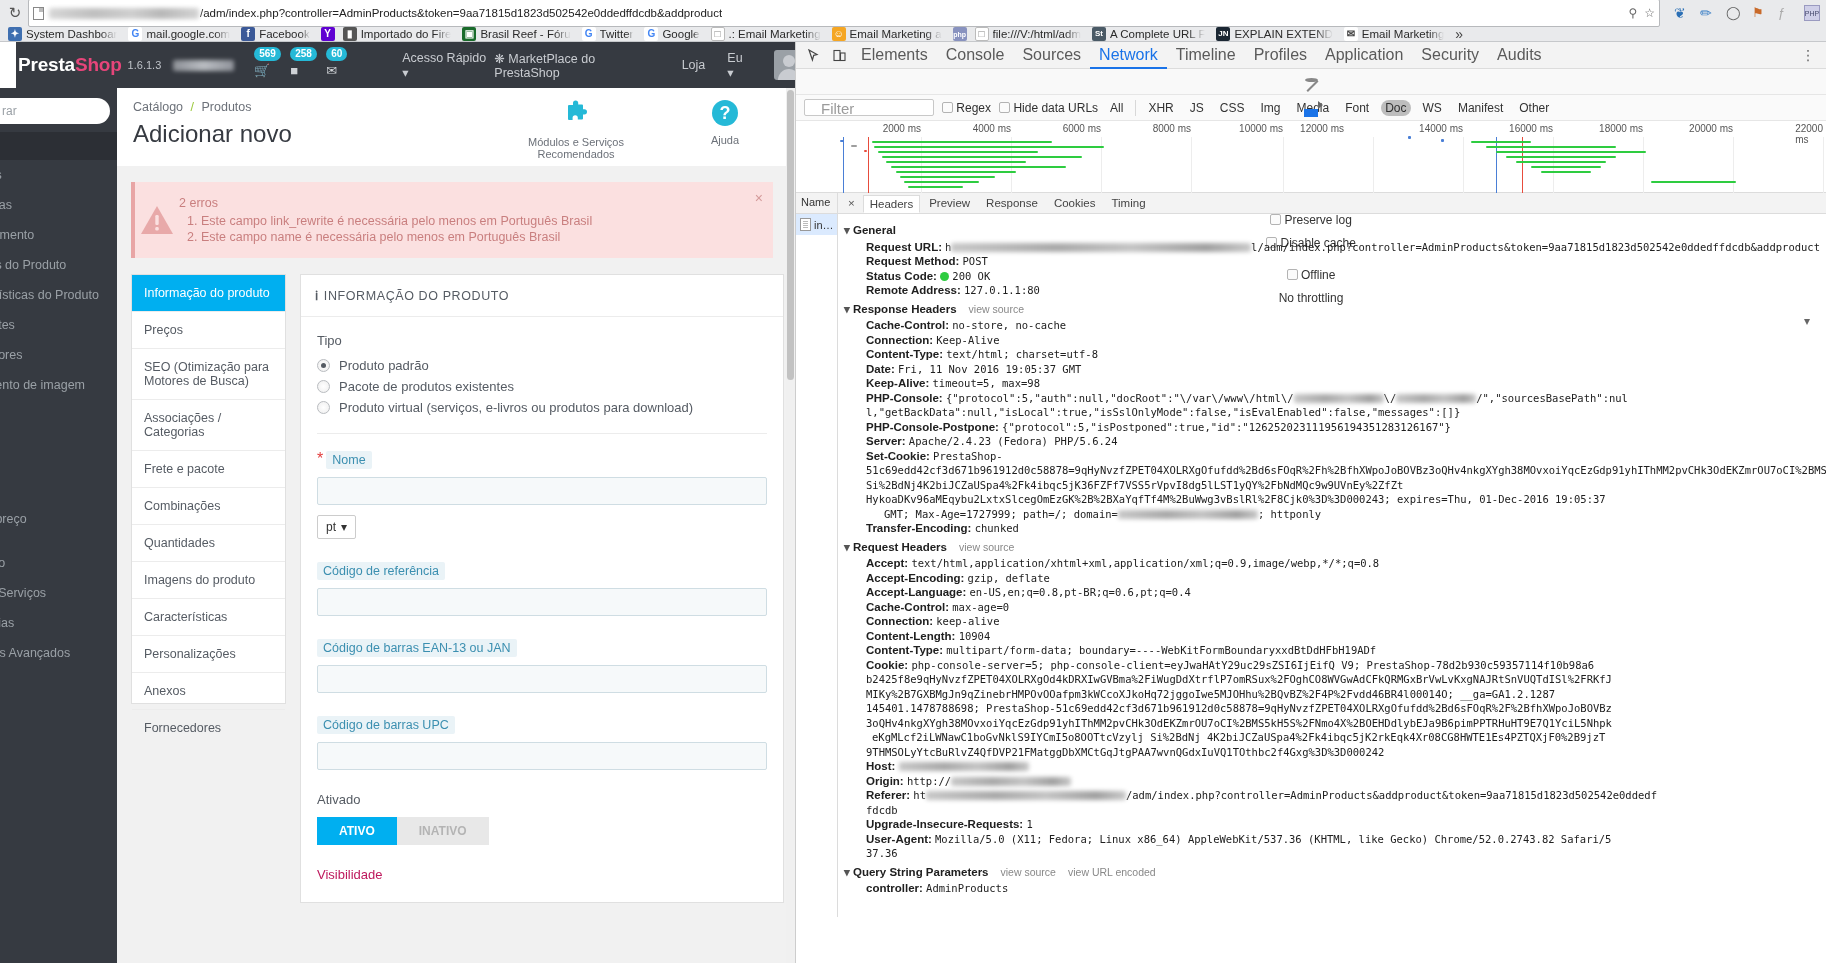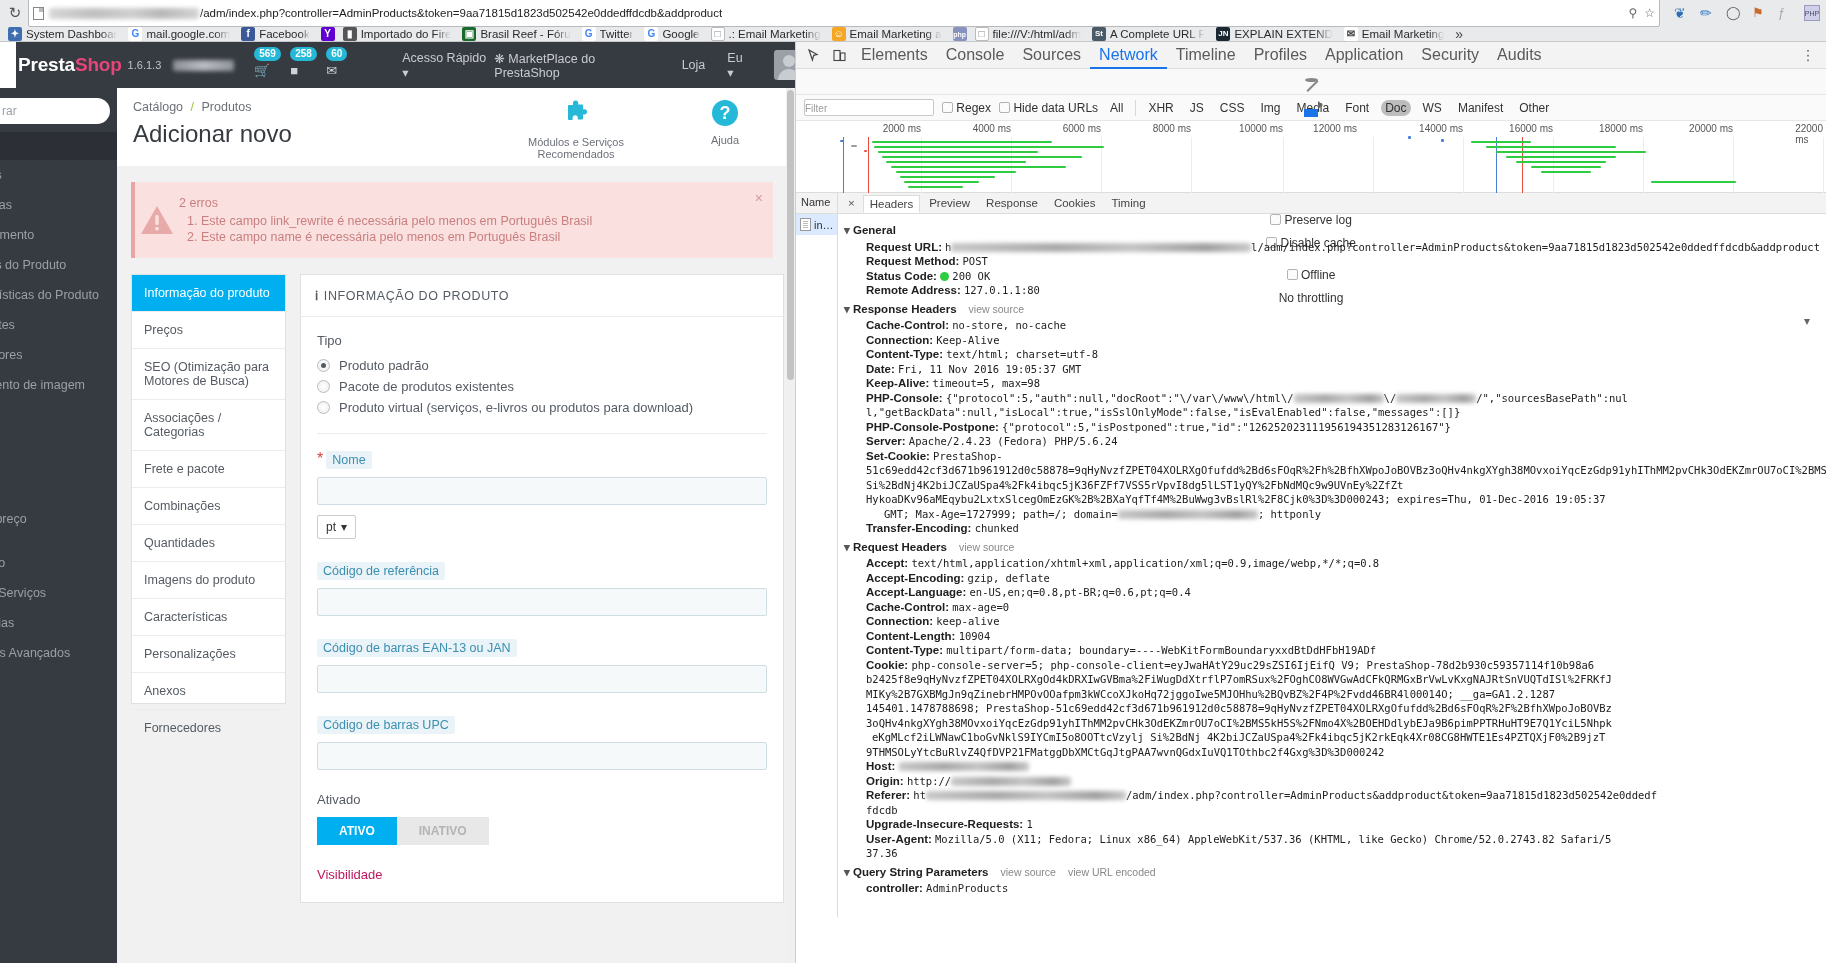--- a/index.html
+++ b/index.html
@@ -166,21 +166,21 @@
              border-top:4px solid transparent;border-bottom:4px solid transparent;}
   .funnel { width:0;height:0;border-left:7px solid #1a73e8;border-right:7px solid #1a73e8;
             border-top:8px solid #1a73e8; position:relative;}
   .funnel:after{content:"";position:absolute;top:8px;left:-1.5px;width:3px;height:5px;background:#1a73e8;}
   .vbar { width:1px;height:16px;background:#d8d8d8;}
   .cb { width:11px;height:11px;border:1px solid #b3b3b3;background:#fbfbfb;border-radius:2px;
         display:inline-block;vertical-align:-1px;}
   .dt-filter { height: 26px; display:flex; align-items:center; gap:8px; padding: 0 8px;
                border-bottom: 1px solid #e6e6e6; background:#fafafa; font-size: 12px;}
   .filter-input { width: 130px; height: 17px; border:1px solid #c8c8c8; background:#fff;
-                  border-radius:2px; font-size:10px; color:#9b9b9b; padding: 0 0; line-height:17px;}
+                  border-radius:2px; font-size:15px; color:#9b9b9b; padding: 0 16px; line-height:17px;}
   .ftype { color:#333; font-size: 12px; padding: 1px 4px; border-radius: 9px;}
   .ftype.sel { background:#bdbdbd; color:#303030;}
   .tl { height: 72px; border-bottom:1px solid #dcdcdc; position:relative; background:#fff;}
   .tl-ticks { position:absolute; top:0; left:0; width:100%; height: 16px; }
   .tl-tick { position:absolute; top:2px; font-size:10px; color:#555; transform: translateX(-100%); }
   .tl-grid { position:absolute; top:16px; left:0; width:100%; height:56px; }
   .tl-grid i { position:absolute; top:0; width:1px; height:56px; background:#ededed; }
   .bar { position:absolute; height:2px; background:#2ecc40; border-radius:1px;}
   .vline { position:absolute; top:16px; width:1px; height:56px; }
 
@@ -557,21 +557,21 @@
       <span class="ftype">Other</span>
     </div>
 
     <div class="tl">
       <div class="tl-ticks">
         <span class="tl-tick" style="left:125px">2000 ms</span>
         <span class="tl-tick" style="left:215px">4000 ms</span>
         <span class="tl-tick" style="left:305px">6000 ms</span>
         <span class="tl-tick" style="left:395px">8000 ms</span>
         <span class="tl-tick" style="left:487px">10000 ms</span>
-        <span class="tl-tick" style="left:561px">12000 ms</span>
+        <span class="tl-tick" style="left:548px">12000 ms</span>
         <span class="tl-tick" style="left:667px">14000 ms</span>
         <span class="tl-tick" style="left:757px">16000 ms</span>
         <span class="tl-tick" style="left:847px">18000 ms</span>
         <span class="tl-tick" style="left:937px">20000 ms</span>
         <span class="tl-tick" style="left:1027px">22000 ms</span>
       </div>
       <div class="tl-grid">
         <i style="left:125px"></i>
           <i style="left:215px"></i>
           <i style="left:305px"></i>

